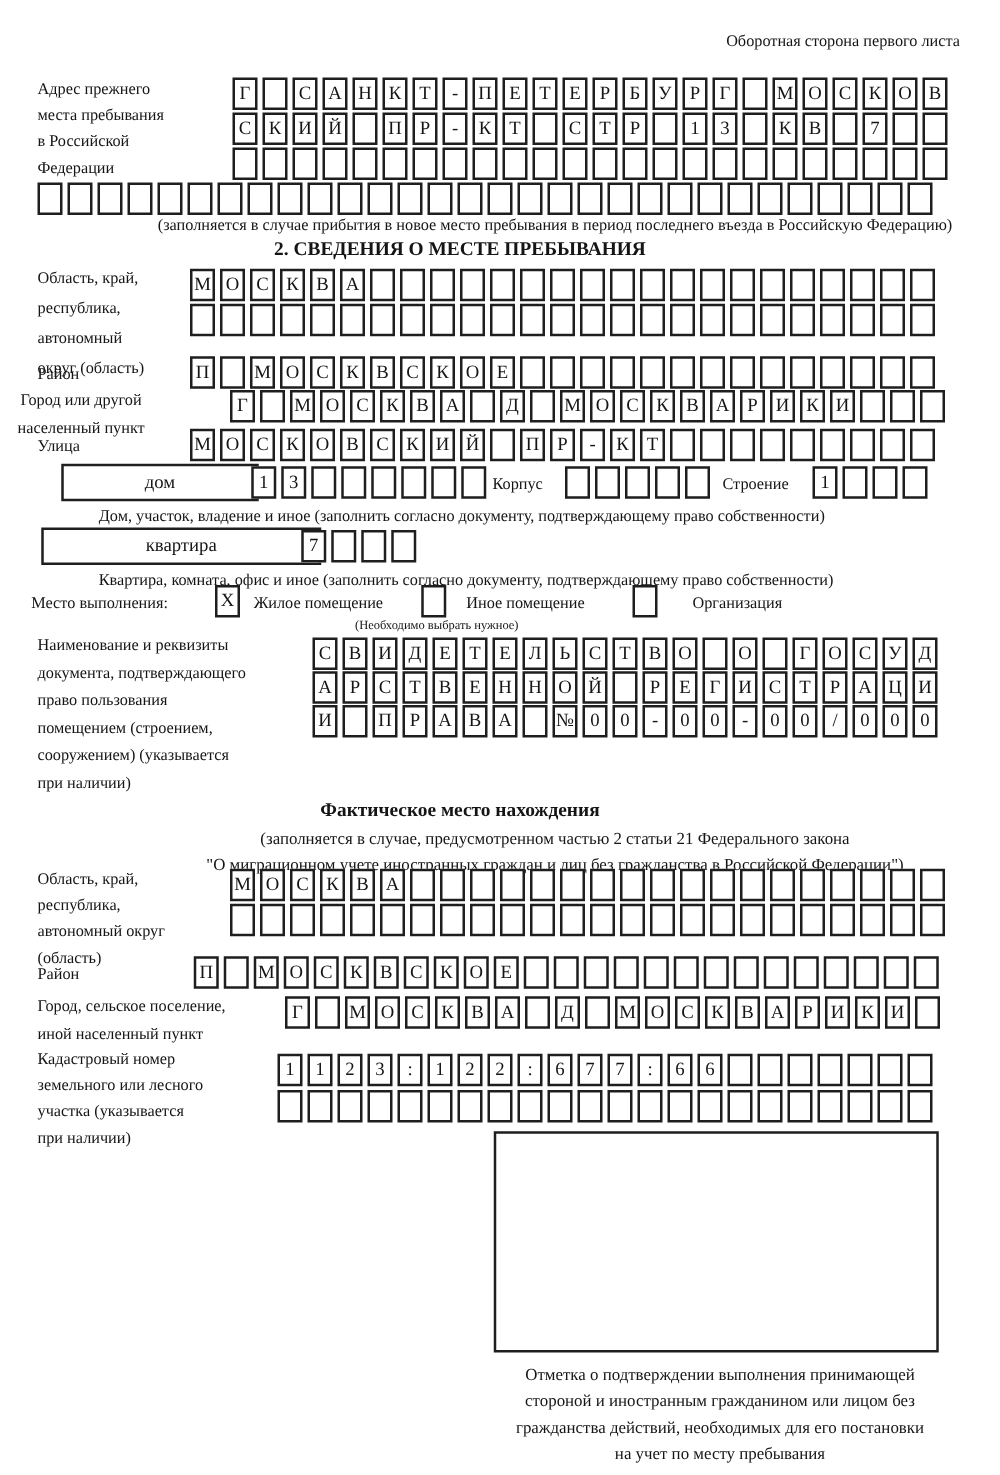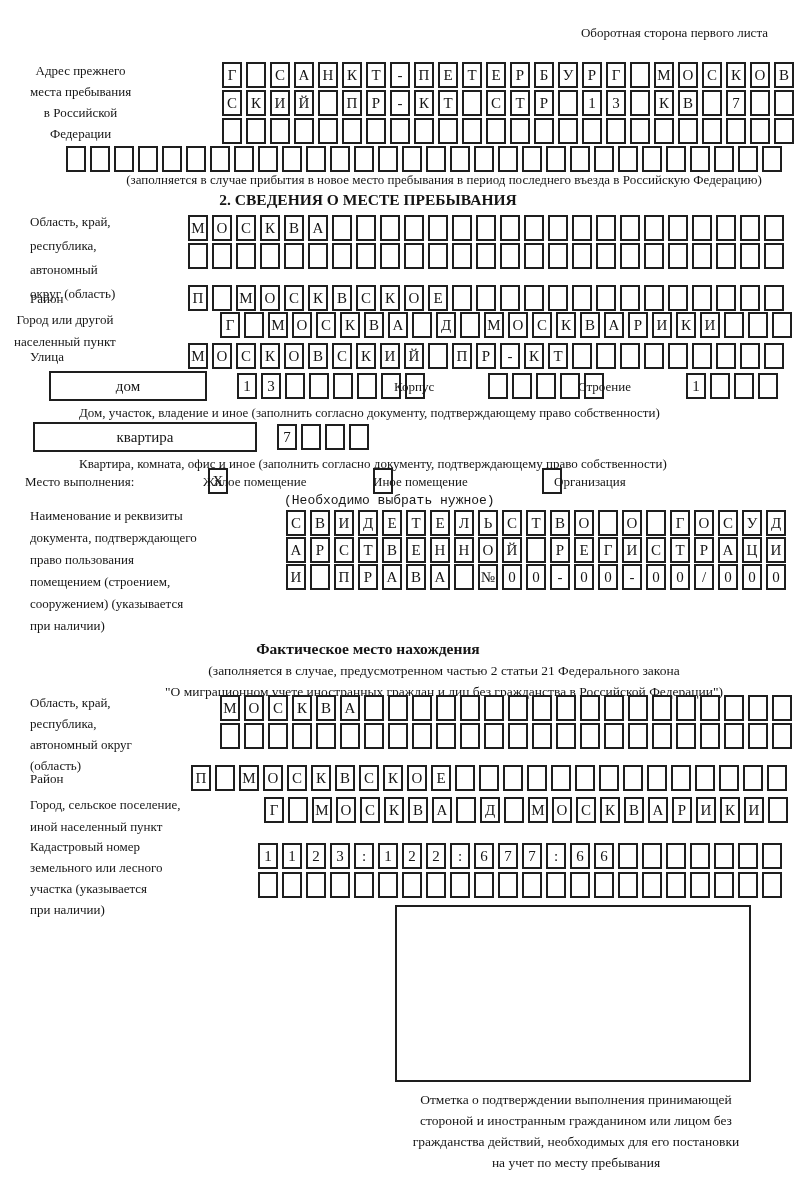--- a/index.html
+++ b/index.html
@@ -3,37 +3,37 @@
 <meta charset="utf-8">
 <style>
   html,body{margin:0;padding:0;background:#fff;}
   .page{position:relative;width:800px;height:1180px;background:#ffffff;
         font-family:"Liberation Serif","DejaVu Serif",serif;color:#151515;overflow:hidden;}
   .abs{position:absolute;}
   .lbl{font-size:13px;line-height:21px;white-space:pre-line;}
   .cap{font-size:13px;line-height:16px;margin-left:44px;}
   .ttl{font-size:15.5px;font-weight:bold;text-align:center;width:736px;left:0;}
   .ctr{text-align:center;width:800px;left:0;}
-  .boxrow{white-space:nowrap;margin-left:36px;}
+  .boxrow{white-space:nowrap;}
   .cell{display:inline-block;box-sizing:border-box;width:20px;height:26px;border:2px solid #1e1e1e;
         margin-right:4px;text-align:center;font-size:15px;line-height:22px;background:#fff;
         overflow:hidden;vertical-align:top;}
   .wide{box-sizing:border-box;border:2px solid #1e1e1e;height:30px;text-align:center;
         font-size:15px;line-height:26px;background:#fff;}
   .stamp{box-sizing:border-box;border:2px solid #1e1e1e;background:#fff;}
   .pre{white-space:pre-line;}
 </style>
 </head>
 <body>
 
 <div class="page">
 
   <div class="abs lbl" style="top:22px;right:32px;">Оборотная сторона первого листа</div>
 
-  <div class="abs lbl" style="left:30px;top:60px;text-align:center;">Адрес прежнего
+  <div class="abs lbl" style="left:30px;top:60px;">Адрес прежнего
 места пребывания
 в Российской
 Федерации</div>
   <div class="abs boxrow" style="left:186px;top:62px;"><span class="cell">Г</span><span class="cell"></span><span class="cell">С</span><span class="cell">А</span><span class="cell">Н</span><span class="cell">К</span><span class="cell">Т</span><span class="cell">-</span><span class="cell">П</span><span class="cell">Е</span><span class="cell">Т</span><span class="cell">Е</span><span class="cell">Р</span><span class="cell">Б</span><span class="cell">У</span><span class="cell">Р</span><span class="cell">Г</span><span class="cell"></span><span class="cell">М</span><span class="cell">О</span><span class="cell">С</span><span class="cell">К</span><span class="cell">О</span><span class="cell">В</span></div>
   <div class="abs boxrow" style="left:186px;top:90px;"><span class="cell">С</span><span class="cell">К</span><span class="cell">И</span><span class="cell">Й</span><span class="cell"></span><span class="cell">П</span><span class="cell">Р</span><span class="cell">-</span><span class="cell">К</span><span class="cell">Т</span><span class="cell"></span><span class="cell">С</span><span class="cell">Т</span><span class="cell">Р</span><span class="cell"></span><span class="cell">1</span><span class="cell">3</span><span class="cell"></span><span class="cell">К</span><span class="cell">В</span><span class="cell"></span><span class="cell">7</span><span class="cell"></span><span class="cell"></span></div>
   <div class="abs boxrow" style="left:186px;top:118px;"><span class="cell"></span><span class="cell"></span><span class="cell"></span><span class="cell"></span><span class="cell"></span><span class="cell"></span><span class="cell"></span><span class="cell"></span><span class="cell"></span><span class="cell"></span><span class="cell"></span><span class="cell"></span><span class="cell"></span><span class="cell"></span><span class="cell"></span><span class="cell"></span><span class="cell"></span><span class="cell"></span><span class="cell"></span><span class="cell"></span><span class="cell"></span><span class="cell"></span><span class="cell"></span><span class="cell"></span></div>
   <div class="abs boxrow" style="left:30px;top:146px;"><span class="cell"></span><span class="cell"></span><span class="cell"></span><span class="cell"></span><span class="cell"></span><span class="cell"></span><span class="cell"></span><span class="cell"></span><span class="cell"></span><span class="cell"></span><span class="cell"></span><span class="cell"></span><span class="cell"></span><span class="cell"></span><span class="cell"></span><span class="cell"></span><span class="cell"></span><span class="cell"></span><span class="cell"></span><span class="cell"></span><span class="cell"></span><span class="cell"></span><span class="cell"></span><span class="cell"></span><span class="cell"></span><span class="cell"></span><span class="cell"></span><span class="cell"></span><span class="cell"></span><span class="cell"></span></div>
   <div class="abs cap ctr" style="top:172px;">(заполняется в случае прибытия в новое место пребывания в период последнего въезда в Российскую Федерацию)</div>
 
   <div class="abs ttl" style="top:191px;">2. СВЕДЕНИЯ О МЕСТЕ ПРЕБЫВАНИЯ</div>
@@ -67,21 +67,21 @@
   <div class="abs boxrow" style="left:241px;top:424px;"><span class="cell">7</span><span class="cell"></span><span class="cell"></span><span class="cell"></span></div>
   <div class="abs cap" style="left:35px;top:456px;">Квартира, комната, офис и иное (заполнить согласно документу, подтверждающему право собственности)</div>
 
   <div class="abs lbl" style="left:25px;top:471px;">Место выполнения:</div>
   <div class="abs boxrow" style="left:172px;top:468px;"><span class="cell">X</span></div>
   <div class="abs lbl" style="left:203px;top:471px;">Жилое помещение</div>
   <div class="abs boxrow" style="left:337px;top:468px;"><span class="cell"></span></div>
   <div class="abs lbl" style="left:373px;top:471px;">Иное помещение</div>
   <div class="abs boxrow" style="left:506px;top:468px;"><span class="cell"></span></div>
   <div class="abs lbl" style="left:554px;top:471px;">Организация</div>
-  <div class="abs cap" style="left:240px;top:493px;font-size:13px;font-family:Liberation Mono, monospace;">(Необходимо выбрать нужное)</div>
+  <div class="abs cap" style="left:240px;top:493px;font-size:10px;">(Необходимо выбрать нужное)</div>
 
   <div class="abs lbl" style="left:30px;top:505px;line-height:22px;">Наименование и реквизиты
 документа, подтверждающего
 право пользования
 помещением (строением,
 сооружением) (указывается
 при наличии)</div>
   <div class="abs boxrow" style="left:250px;top:510px;"><span class="cell">С</span><span class="cell">В</span><span class="cell">И</span><span class="cell">Д</span><span class="cell">Е</span><span class="cell">Т</span><span class="cell">Е</span><span class="cell">Л</span><span class="cell">Ь</span><span class="cell">С</span><span class="cell">Т</span><span class="cell">В</span><span class="cell">О</span><span class="cell"></span><span class="cell">О</span><span class="cell"></span><span class="cell">Г</span><span class="cell">О</span><span class="cell">С</span><span class="cell">У</span><span class="cell">Д</span></div>
   <div class="abs boxrow" style="left:250px;top:537px;"><span class="cell">А</span><span class="cell">Р</span><span class="cell">С</span><span class="cell">Т</span><span class="cell">В</span><span class="cell">Е</span><span class="cell">Н</span><span class="cell">Н</span><span class="cell">О</span><span class="cell">Й</span><span class="cell"></span><span class="cell">Р</span><span class="cell">Е</span><span class="cell">Г</span><span class="cell">И</span><span class="cell">С</span><span class="cell">Т</span><span class="cell">Р</span><span class="cell">А</span><span class="cell">Ц</span><span class="cell">И</span></div>
   <div class="abs boxrow" style="left:250px;top:564px;"><span class="cell">И</span><span class="cell"></span><span class="cell">П</span><span class="cell">Р</span><span class="cell">А</span><span class="cell">В</span><span class="cell">А</span><span class="cell"></span><span class="cell">№</span><span class="cell">0</span><span class="cell">0</span><span class="cell">-</span><span class="cell">0</span><span class="cell">0</span><span class="cell">-</span><span class="cell">0</span><span class="cell">0</span><span class="cell">/</span><span class="cell">0</span><span class="cell">0</span><span class="cell">0</span></div>

